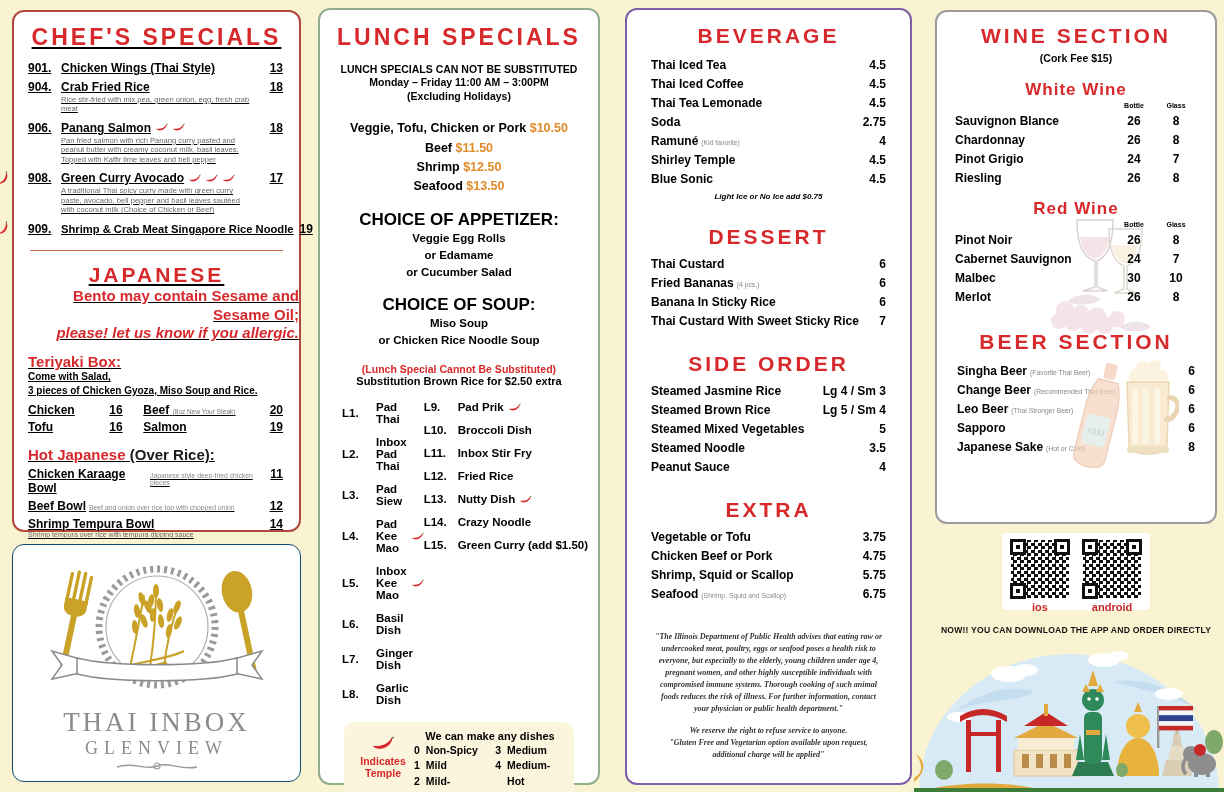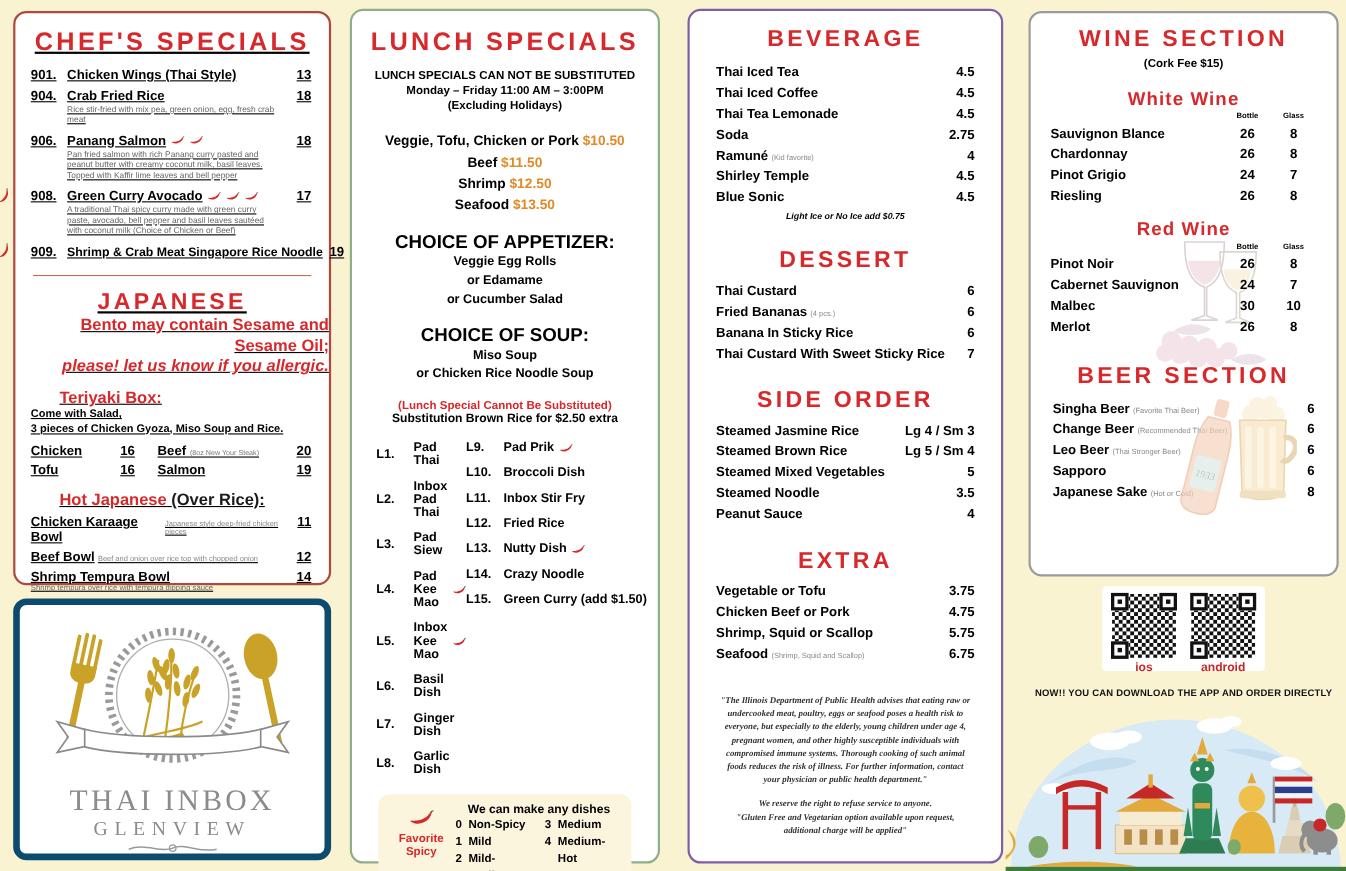--- a/index.html
+++ b/index.html
@@ -3,21 +3,21 @@
 <meta charset="utf-8">
 <style>
   * { margin:0; padding:0; box-sizing:border-box; }
   html,body { width:1224px; height:792px; }
   body { font-family:"Liberation Sans", sans-serif; background:#FAF3D2; position:relative; overflow:hidden; }
 
   .page { position:absolute; inset:0; background:#FAF3D2; }
 
   .panel { position:absolute; background:#ffffff; border-radius:12px; }
   .p-chefs { left:12px; top:10px; width:289px; height:522px; border:2px solid #B1483D; padding:12px 0 0 0;text-decoration:underline; }
-  .p-logo  { left:12px; top:544px; width:289px; height:238px; border:6px solid #0c4a6e; padding-top:10px; text-align:center; }
+  .p-logo  { left:12px; top:544px; width:289px; height:238px; border:1px solid #0c4a6e; padding-top:10px; text-align:center; }
   .p-lunch { left:318px; top:8px; width:282px; height:777px; border:2px solid #8FAE8C; padding:14px 0 0 0; }
   .p-bev   { left:625px; top:8px; width:287px; height:777px; border:2px solid #7C5FA8; padding:14px 0 0 0; }
   .p-wine  { left:935px; top:10px; width:282px; height:514px; border:2px solid #9B9B9B; padding:12px 0 0 0; }
 
   .h-red { color:#D7282B; font-weight:bold; text-align:center; letter-spacing:3px; }
   .h1 { font-size:23px; }
   .h2 { font-size:21px; }
   .h3 { font-size:17px; letter-spacing:1px; }
 
   
@@ -26,21 +26,21 @@
   .iname { font-weight:bold; font-size:12px; white-space:nowrap; }
   .iprice { margin-left:auto; font-weight:bold; font-size:12px; padding-left:6px; }
   .idesc { font-size:7.6px; color:#666; line-height:1.25; padding:1px 44px 2px 47px; }
   .chili { width:13px; height:9px; margin-left:4px; flex:none; align-self:center; }
   .chili-margin { position:absolute; left:-22px; width:15px; height:11px; transform:rotate(-35deg); }
   .divider { border:none; border-top:1.5px solid #C96A52; margin:14px 16px 12px 16px; }
 
   
   .jnote { text-align:right; color:#D7282B; font-weight:bold; font-size:15px; line-height:1.25; }
   .jnote .it { font-style:italic; }
-  .subhead { color:#D7282B; font-weight:bold; font-size:15px; padding:0 14px;margin-left:26px; }
+  .subhead { color:#D7282B; font-weight:bold; font-size:15px; padding:0 14px; }
   .subhead .blk { color:#1a1a1a; }
   .jsub { font-weight:bold; font-size:10px; padding:0 14px; line-height:1.35; }
   .tgrid { display:grid; grid-template-columns:1fr 34px 1.35fr 30px; padding:6px 16px 0 14px; row-gap:3px; font-size:12px; font-weight:bold; }
   .tgrid .r { text-align:right; }
   .smnote { font-size:6.5px; color:#777; font-weight:normal; }
   .hotrow { display:flex; align-items:baseline; padding:0 16px 0 14px; margin-top:4px; }
   .hotname { font-weight:bold; font-size:12px; }
   .hotdesc { padding:0 16px 0 14px; font-size:7px; color:#666; }
 
   
@@ -380,21 +380,21 @@
             <span class="lname" style="white-space:nowrap">Green Curry (add $1.50)</span>
           </div>
       </div>
     </div>
 
     <div class="spicy-box">
       <div class="sb-left">
         <svg class="lg-chili" viewBox="0 0 22 14">
             <use href="#chili-glyph"></use>
           </svg>
-        <div class="sb-legend">Favorite Spicy</div>
+        <div class="sb-legend">Indicates Temple</div>
       </div>
       <div class="sb-right">
         <div class="sb-head">We can make any dishes</div>
         <div class="sb-grid">
           <div>
             <div class="sb-lv">
                 <span>0</span>
                 <span>Non-Spicy</span>
               </div>
             <div class="sb-lv">

